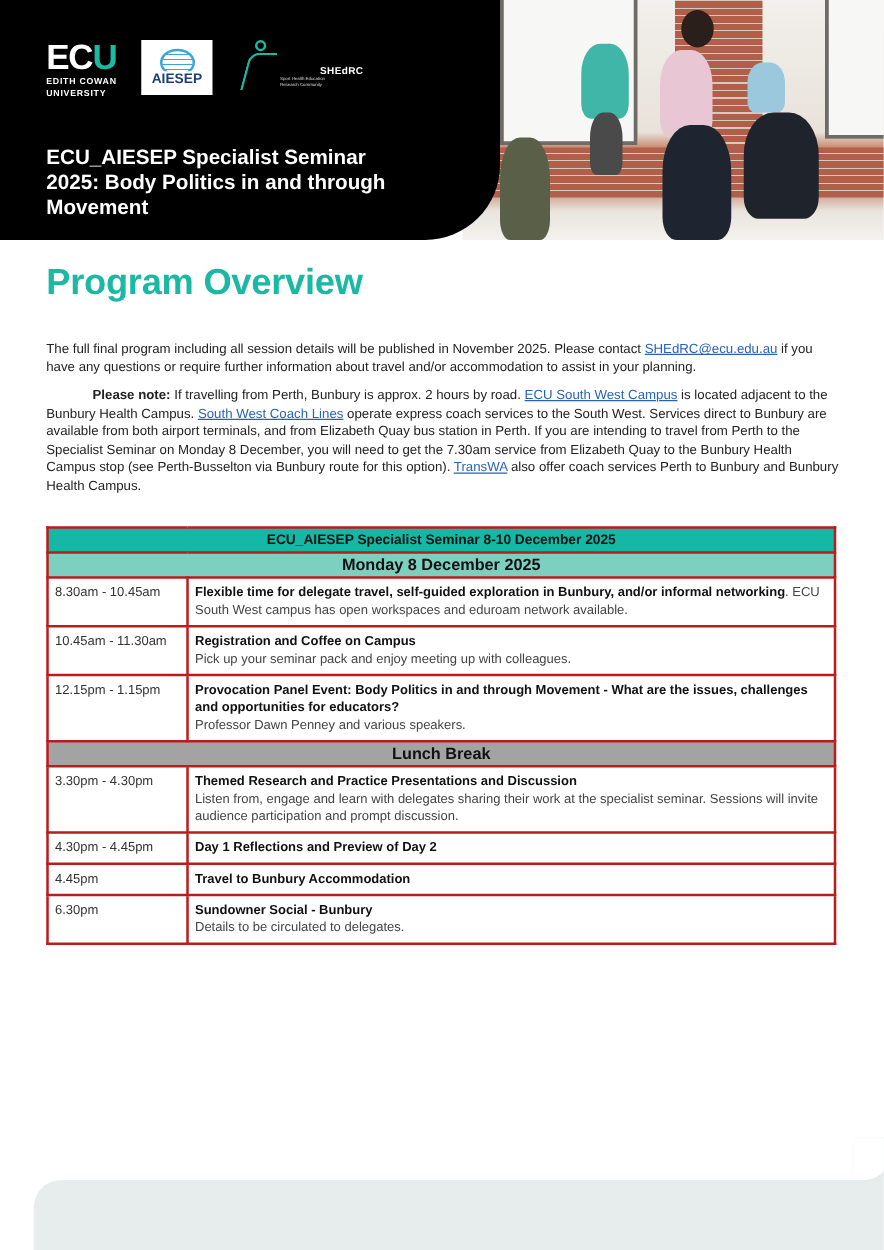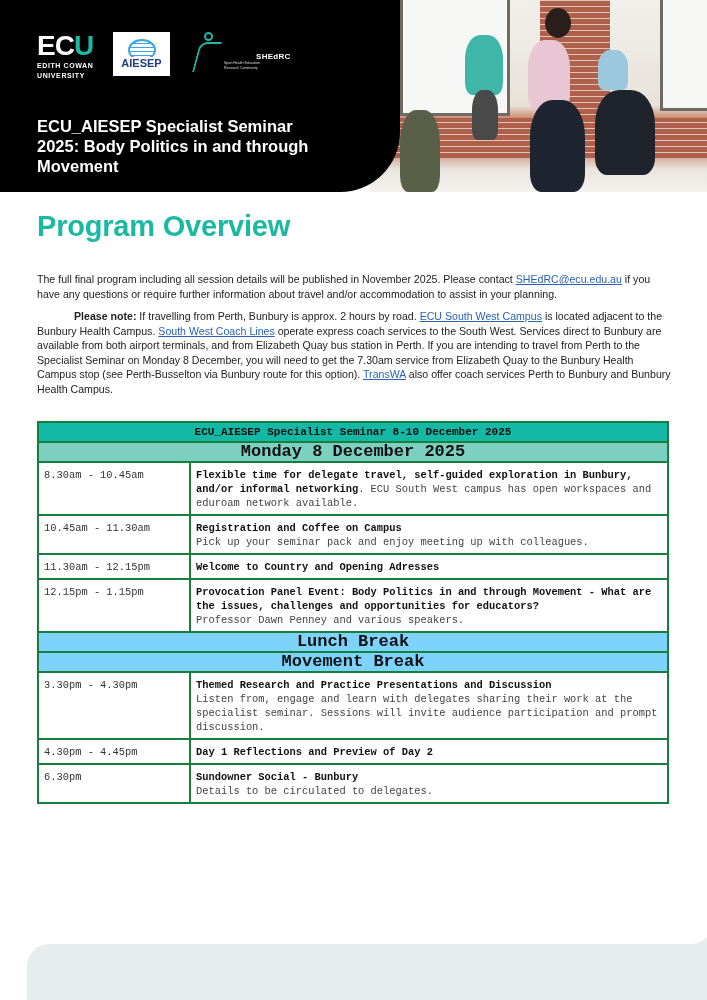--- a/index.html
+++ b/index.html
@@ -38,25 +38,25 @@
   
   .page-title { position: absolute; left: 37px; top: 210px; color: #1bb8a4; font-size: 29px; font-weight: bold; letter-spacing: -.2px; }
   .para { position: absolute; left: 37px; width: 634px; font-size: 10.6px; line-height: 14.5px; color: #222; }
   .para1 { top: 272px; }
   .para2 { top: 309px; }
   .para b { font-weight: bold; margin-left: 37px; }
   .link { color: #2a63b5; text-decoration: underline; cursor: pointer; }
 
   
   .program { position: absolute; left: 37px; top: 421px; width: 632px; border-collapse: collapse; border: 2px solid #222; }
-  .program td { border: 2px solid #15803d; font-size: 10.4px; line-height: 14px; vertical-align: top; font-family: Liberation Mono, monospace; }
+  .program td { border: 2px solid #b91c1c; font-size: 10.4px; line-height: 14px; vertical-align: top; }
   .row-title td { background: #15b8a4; text-align: center; font-weight: bold; font-size: 11px; padding: 2px 0; height: 19px; color: #111; }
-  .row-day td, .row-break td { background: #7dcfc0; text-align: center; font-weight: bold; font-size: 17px; padding: 2px 12px; height: 19px; color: #111; }
-  .row-break td { background: #7dd3fc; }
-  .t-time { width: 152px; padding: 5px 6px 4px 5px; color: #333; }
+  .row-day td, .row-break td { background: #7dcfc0; text-align: center; font-weight: bold; font-size: 13px; padding: 2px 12px; height: 19px; color: #111; }
+  .row-break td { background: #a3a3a3; }
+  .t-time { width: 112px; padding: 5px 6px 4px 5px; color: #333; }
   .t-desc { padding: 5px 0 4px 5px; }
   .t-desc .ttl { font-weight: bold; color: #111; }
   .t-desc .det { color: #444; }
 
   
   .footer-shape { position: absolute; left: 27px; top: 944px; width: 700px; height: 80px; background: #e7edec; border-top-left-radius: 22px; }
   .footer-corner { position: absolute; left: 683px; top: 910px; width: 30px; height: 34px; background: #e7edec; }
   .footer-corner::after { content: ""; position: absolute; left: 0; top: 0; width: 30px; height: 34px; background: #fff; border-bottom-right-radius: 22px; }
 </style>
 </head>
@@ -129,53 +129,50 @@
     <td class="t-desc"><span class="ttl">Flexible time for delegate travel, self-guided exploration in Bunbury, and/or informal networking</span><span class="det">. ECU South West campus has open workspaces and eduroam network available.</span></td>
   </tr>
   <tr>
     <td class="t-time">10.45am - 11.30am</td>
     <td class="t-desc">
           <div class="ttl">Registration and Coffee on Campus</div>
           <div class="det">Pick up your seminar pack and enjoy meeting up with colleagues.</div>
         </td>
   </tr>
   <tr>
-    <td class="t-time">11.30am - 12.15pm</td>
-    <td class="t-desc">
-          <div class="ttl">Welcome to Country and Opening Adresses</div>
-        </td>
-  </tr>
-  <tr>
     <td class="t-time">12.15pm - 1.15pm</td>
     <td class="t-desc">
           <div class="ttl">Provocation Panel Event: Body Politics in and through Movement - What are the issues, challenges and opportunities for educators?</div>
           <div class="det">Professor Dawn Penney and various speakers.</div>
         </td>
   </tr>
 
   <tr class="row-break">
     <td colspan="2">Lunch Break</td>
   </tr>
 
 
-  <tr class="row-break">
-    <td colspan="2">Movement Break</td>
-  </tr>
 
   <tr>
     <td class="t-time">3.30pm - 4.30pm</td>
     <td class="t-desc">
           <div class="ttl">Themed Research and Practice Presentations and Discussion</div>
           <div class="det">Listen from, engage and learn with delegates sharing their work at the specialist seminar. Sessions will invite audience participation and prompt discussion.</div>
         </td>
   </tr>
   <tr>
     <td class="t-time">4.30pm - 4.45pm</td>
     <td class="t-desc">
           <div class="ttl">Day 1 Reflections and Preview of Day 2</div>
+        </td>
+  </tr>
+  <tr>
+    <td class="t-time">4.45pm</td>
+    <td class="t-desc">
+          <div class="ttl">Travel to Bunbury Accommodation</div>
         </td>
   </tr>
   <tr>
     <td class="t-time">6.30pm</td>
     <td class="t-desc">
           <div class="ttl">Sundowner Social - Bunbury</div>
           <div class="det">Details to be circulated to delegates.</div>
         </td>
   </tr>
 </tbody>

